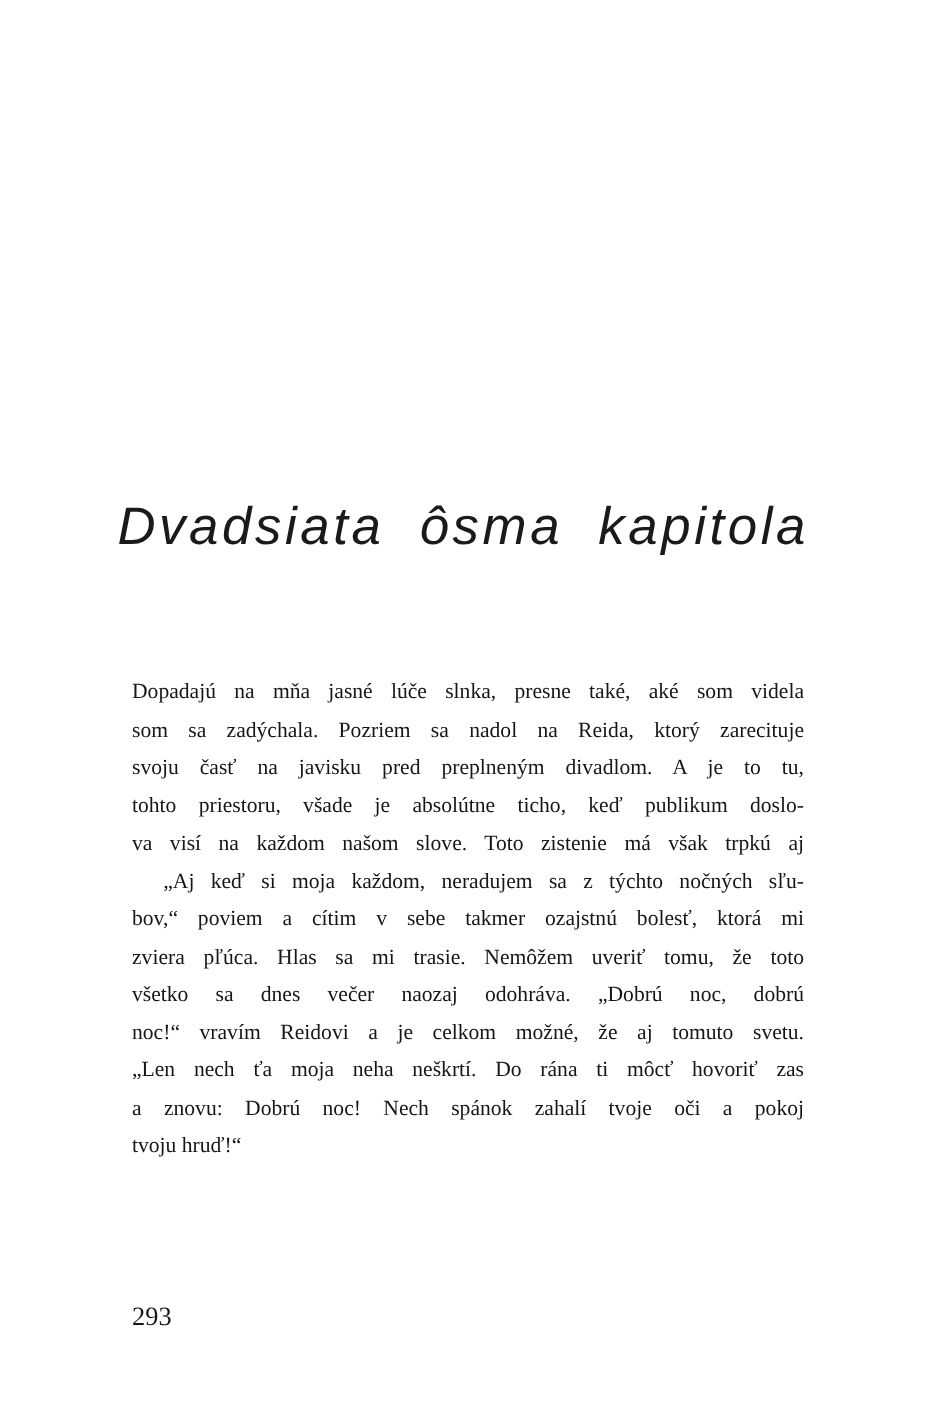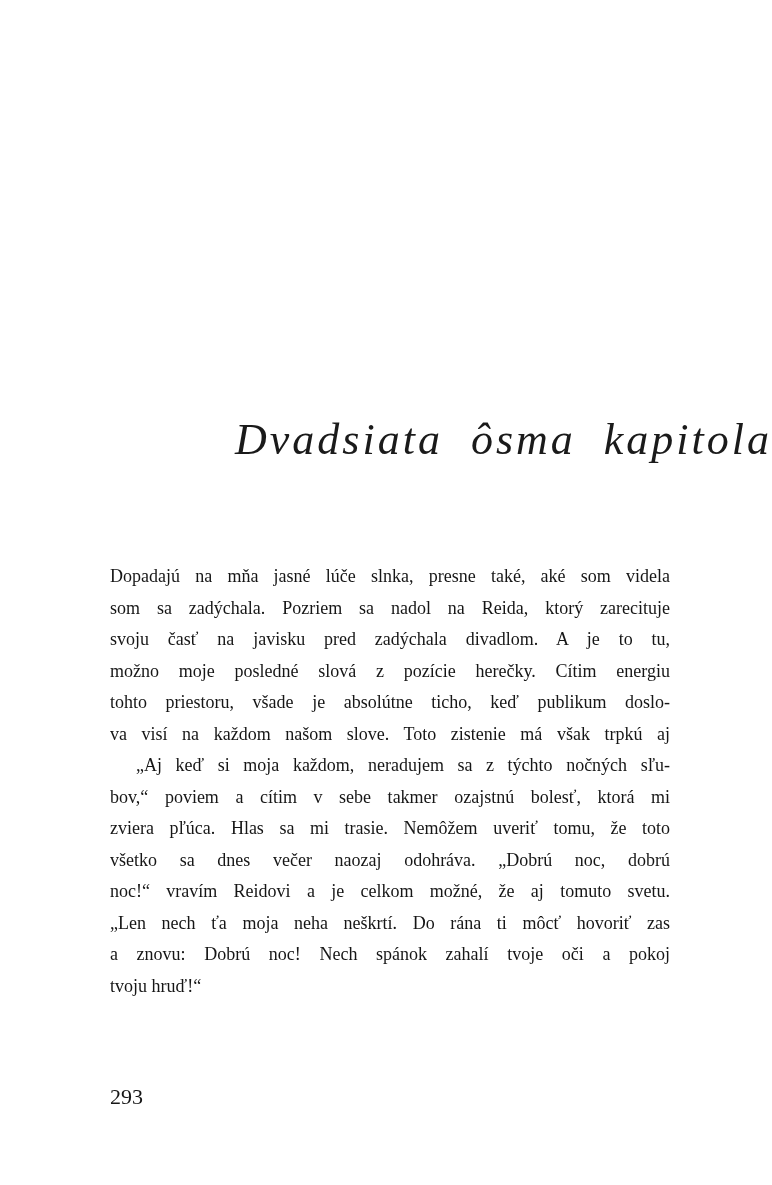--- a/index.html
+++ b/index.html
@@ -14,22 +14,22 @@
     background: #ffffff;
     overflow: hidden;
     font-family: "Liberation Serif", serif;
     color: #161616;
   }
   .chapter-heading {
     position: absolute;
     top: 414px;
     left: 0;
     right: 0;
-    text-align: right;
-    font-family: Liberation Serif, serif;
+    text-align: center;
+    font-family: Liberation Sans, sans-serif;
     font-style: italic;
     font-weight: normal;
     font-size: 44px;
     letter-spacing: 3px;
     word-spacing: 14px;
     color: #1a1a1a;
     margin: 0;
   }
   .body-text {
     position: absolute;
@@ -67,22 +67,21 @@
 </head>
 <body>
 
 <div class="book-page">
   <h1 class="chapter-heading">Dvadsiata ôsma kapitola</h1>
 
   <div class="body-text">
       <div class="paragraph">
         <div class="line">Dopadajú na mňa jasné lúče slnka, presne také, aké som videla</div>
         <div class="line">som sa zadýchala. Pozriem sa nadol na Reida, ktorý zarecituje</div>
-        <div class="line">svoju časť na javisku pred zadýchala divadlom. A je to tu,</div>
-        <div class="line">možno moje posledné slová z pozície herečky. Cítim energiu</div>
+        <div class="line">svoju časť na javisku pred preplneným divadlom. A je to tu,</div>
         <div class="line">tohto priestoru, všade je absolútne ticho, keď publikum doslo-</div>
         <div class="line">va visí na každom našom slove. Toto zistenie má však trpkú aj</div>
       </div>
       <div class="paragraph">
         <div class="line indent">„Aj keď si moja každom, neradujem sa z týchto nočných sľu-</div>
         <div class="line">bov,“ poviem a cítim v sebe takmer ozajstnú bolesť, ktorá mi</div>
         <div class="line">zviera pľúca. Hlas sa mi trasie. Nemôžem uveriť tomu, že toto</div>
         <div class="line">všetko sa dnes večer naozaj odohráva. „Dobrú noc, dobrú</div>
         <div class="line">noc!“ vravím Reidovi a je celkom možné, že aj tomuto svetu.</div>
         <div class="line">„Len nech ťa moja neha neškrtí. Do rána ti môcť hovoriť zas</div>

